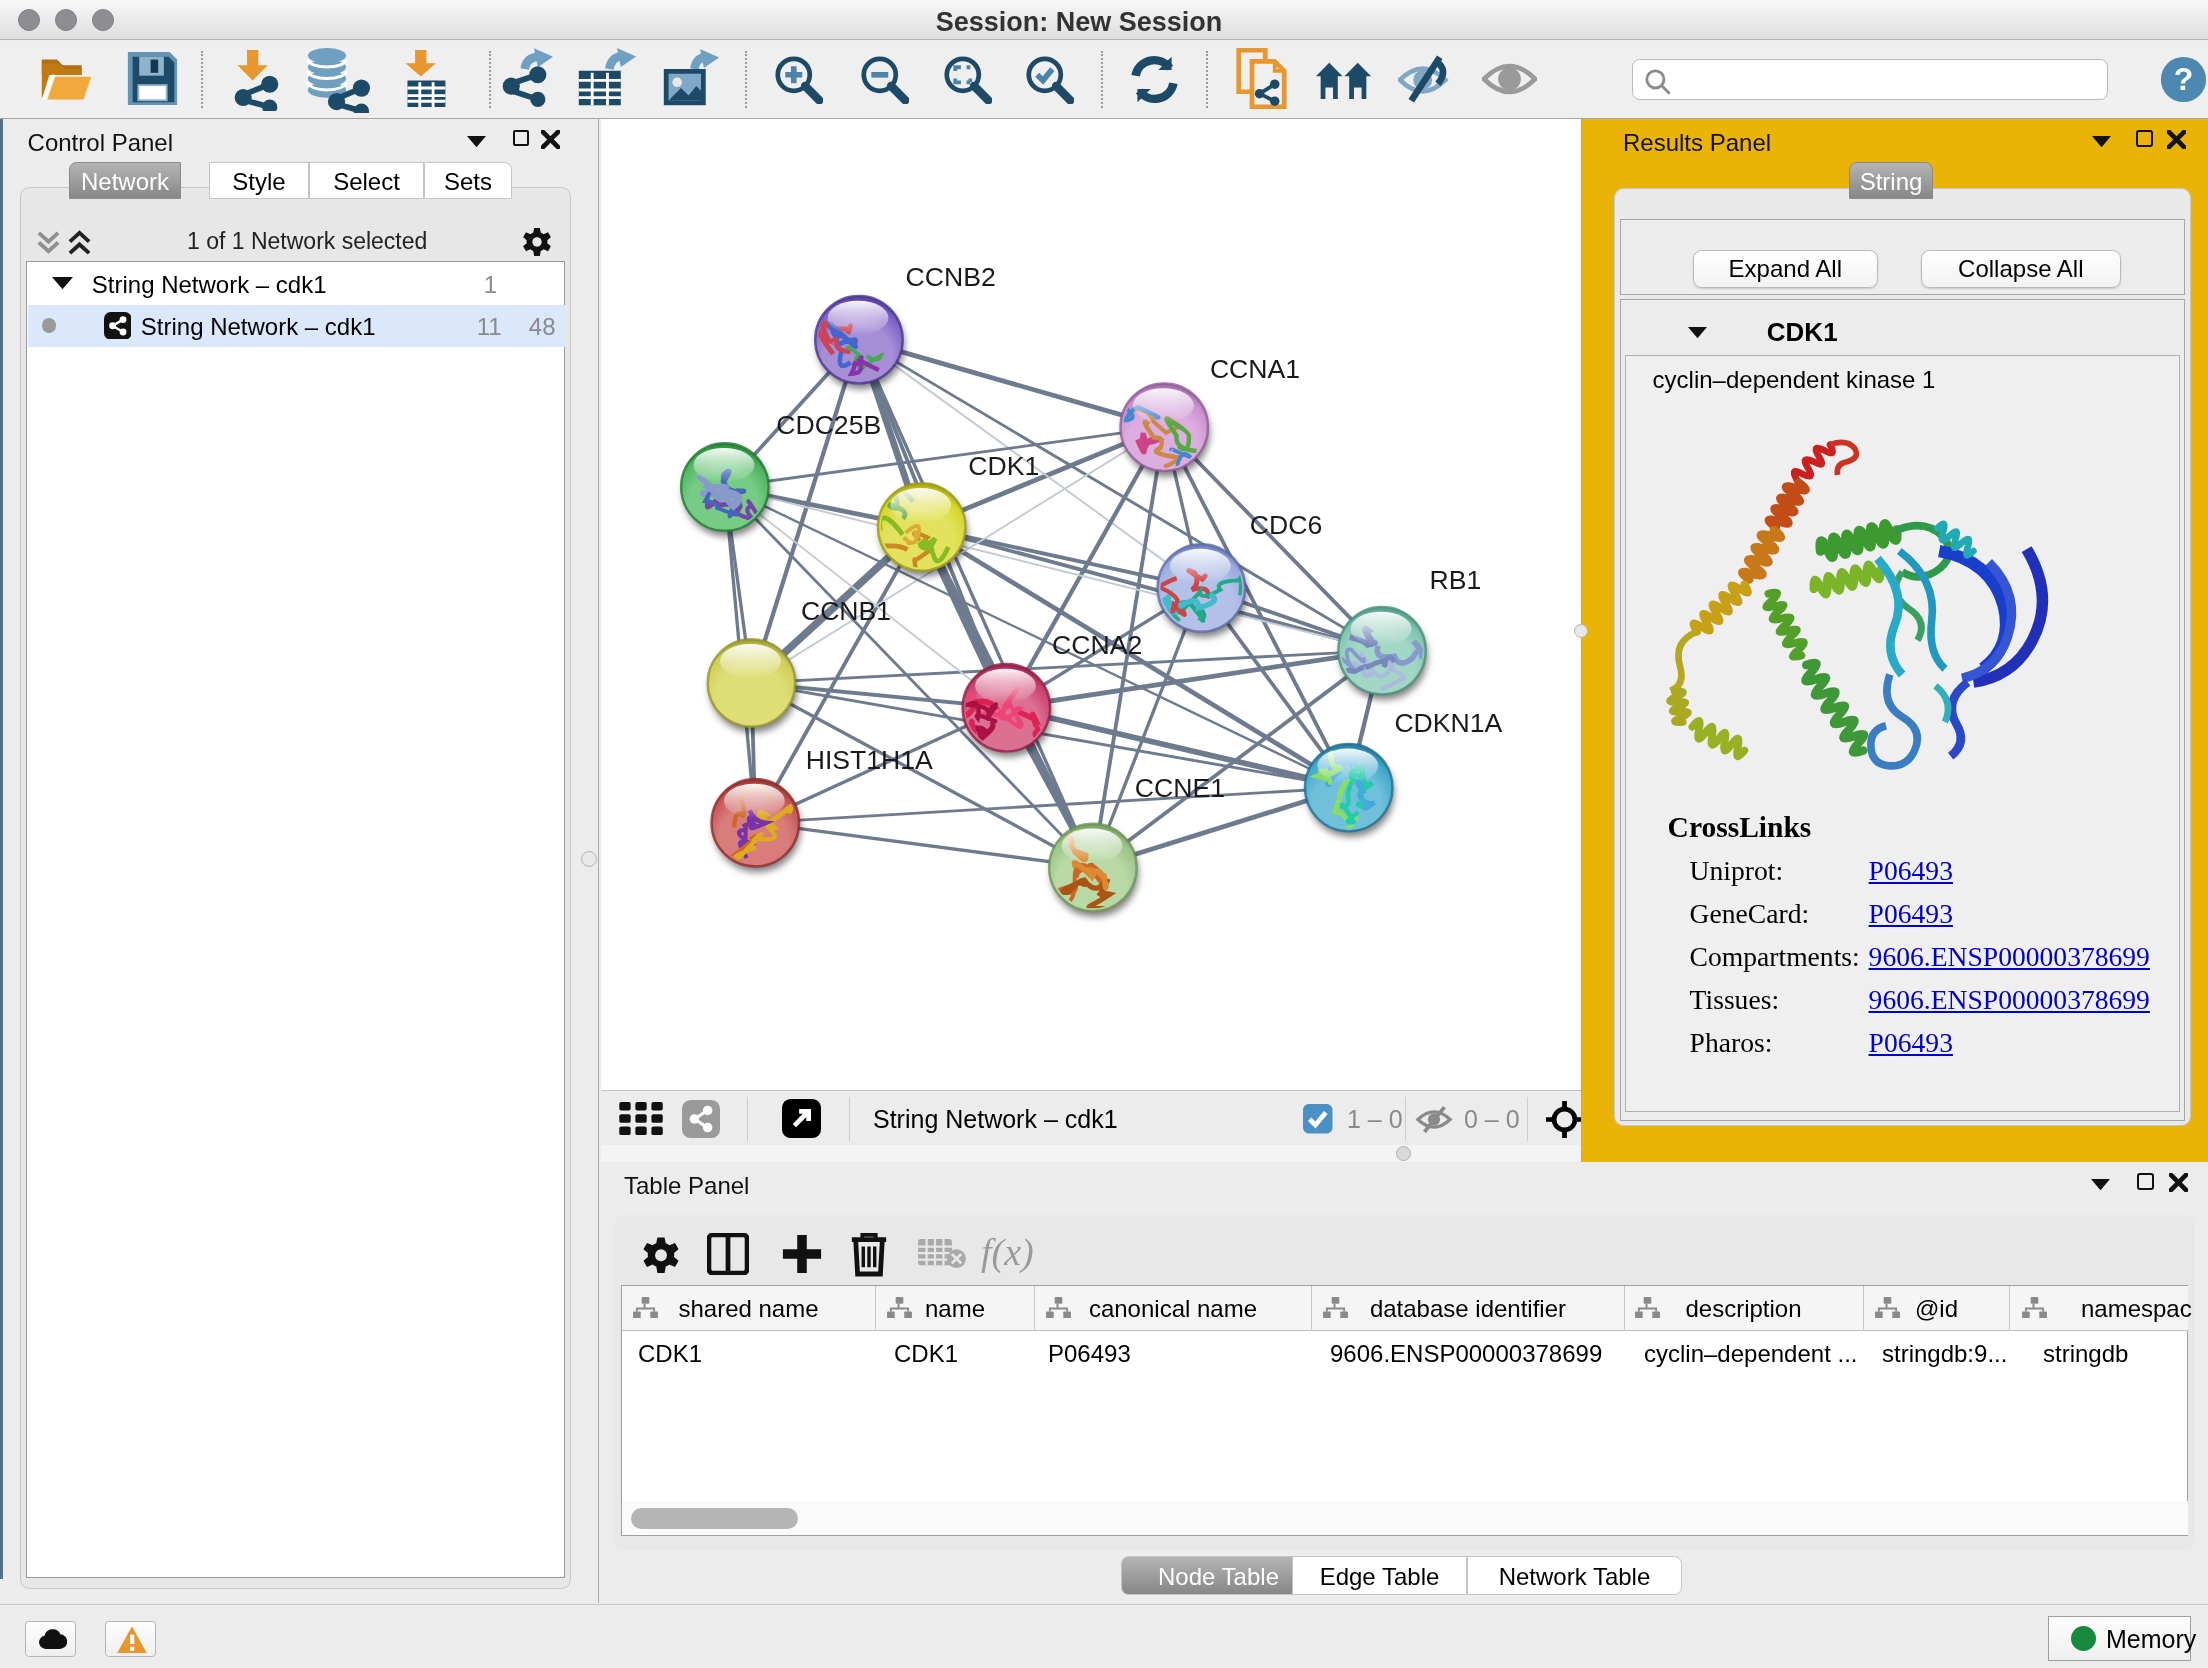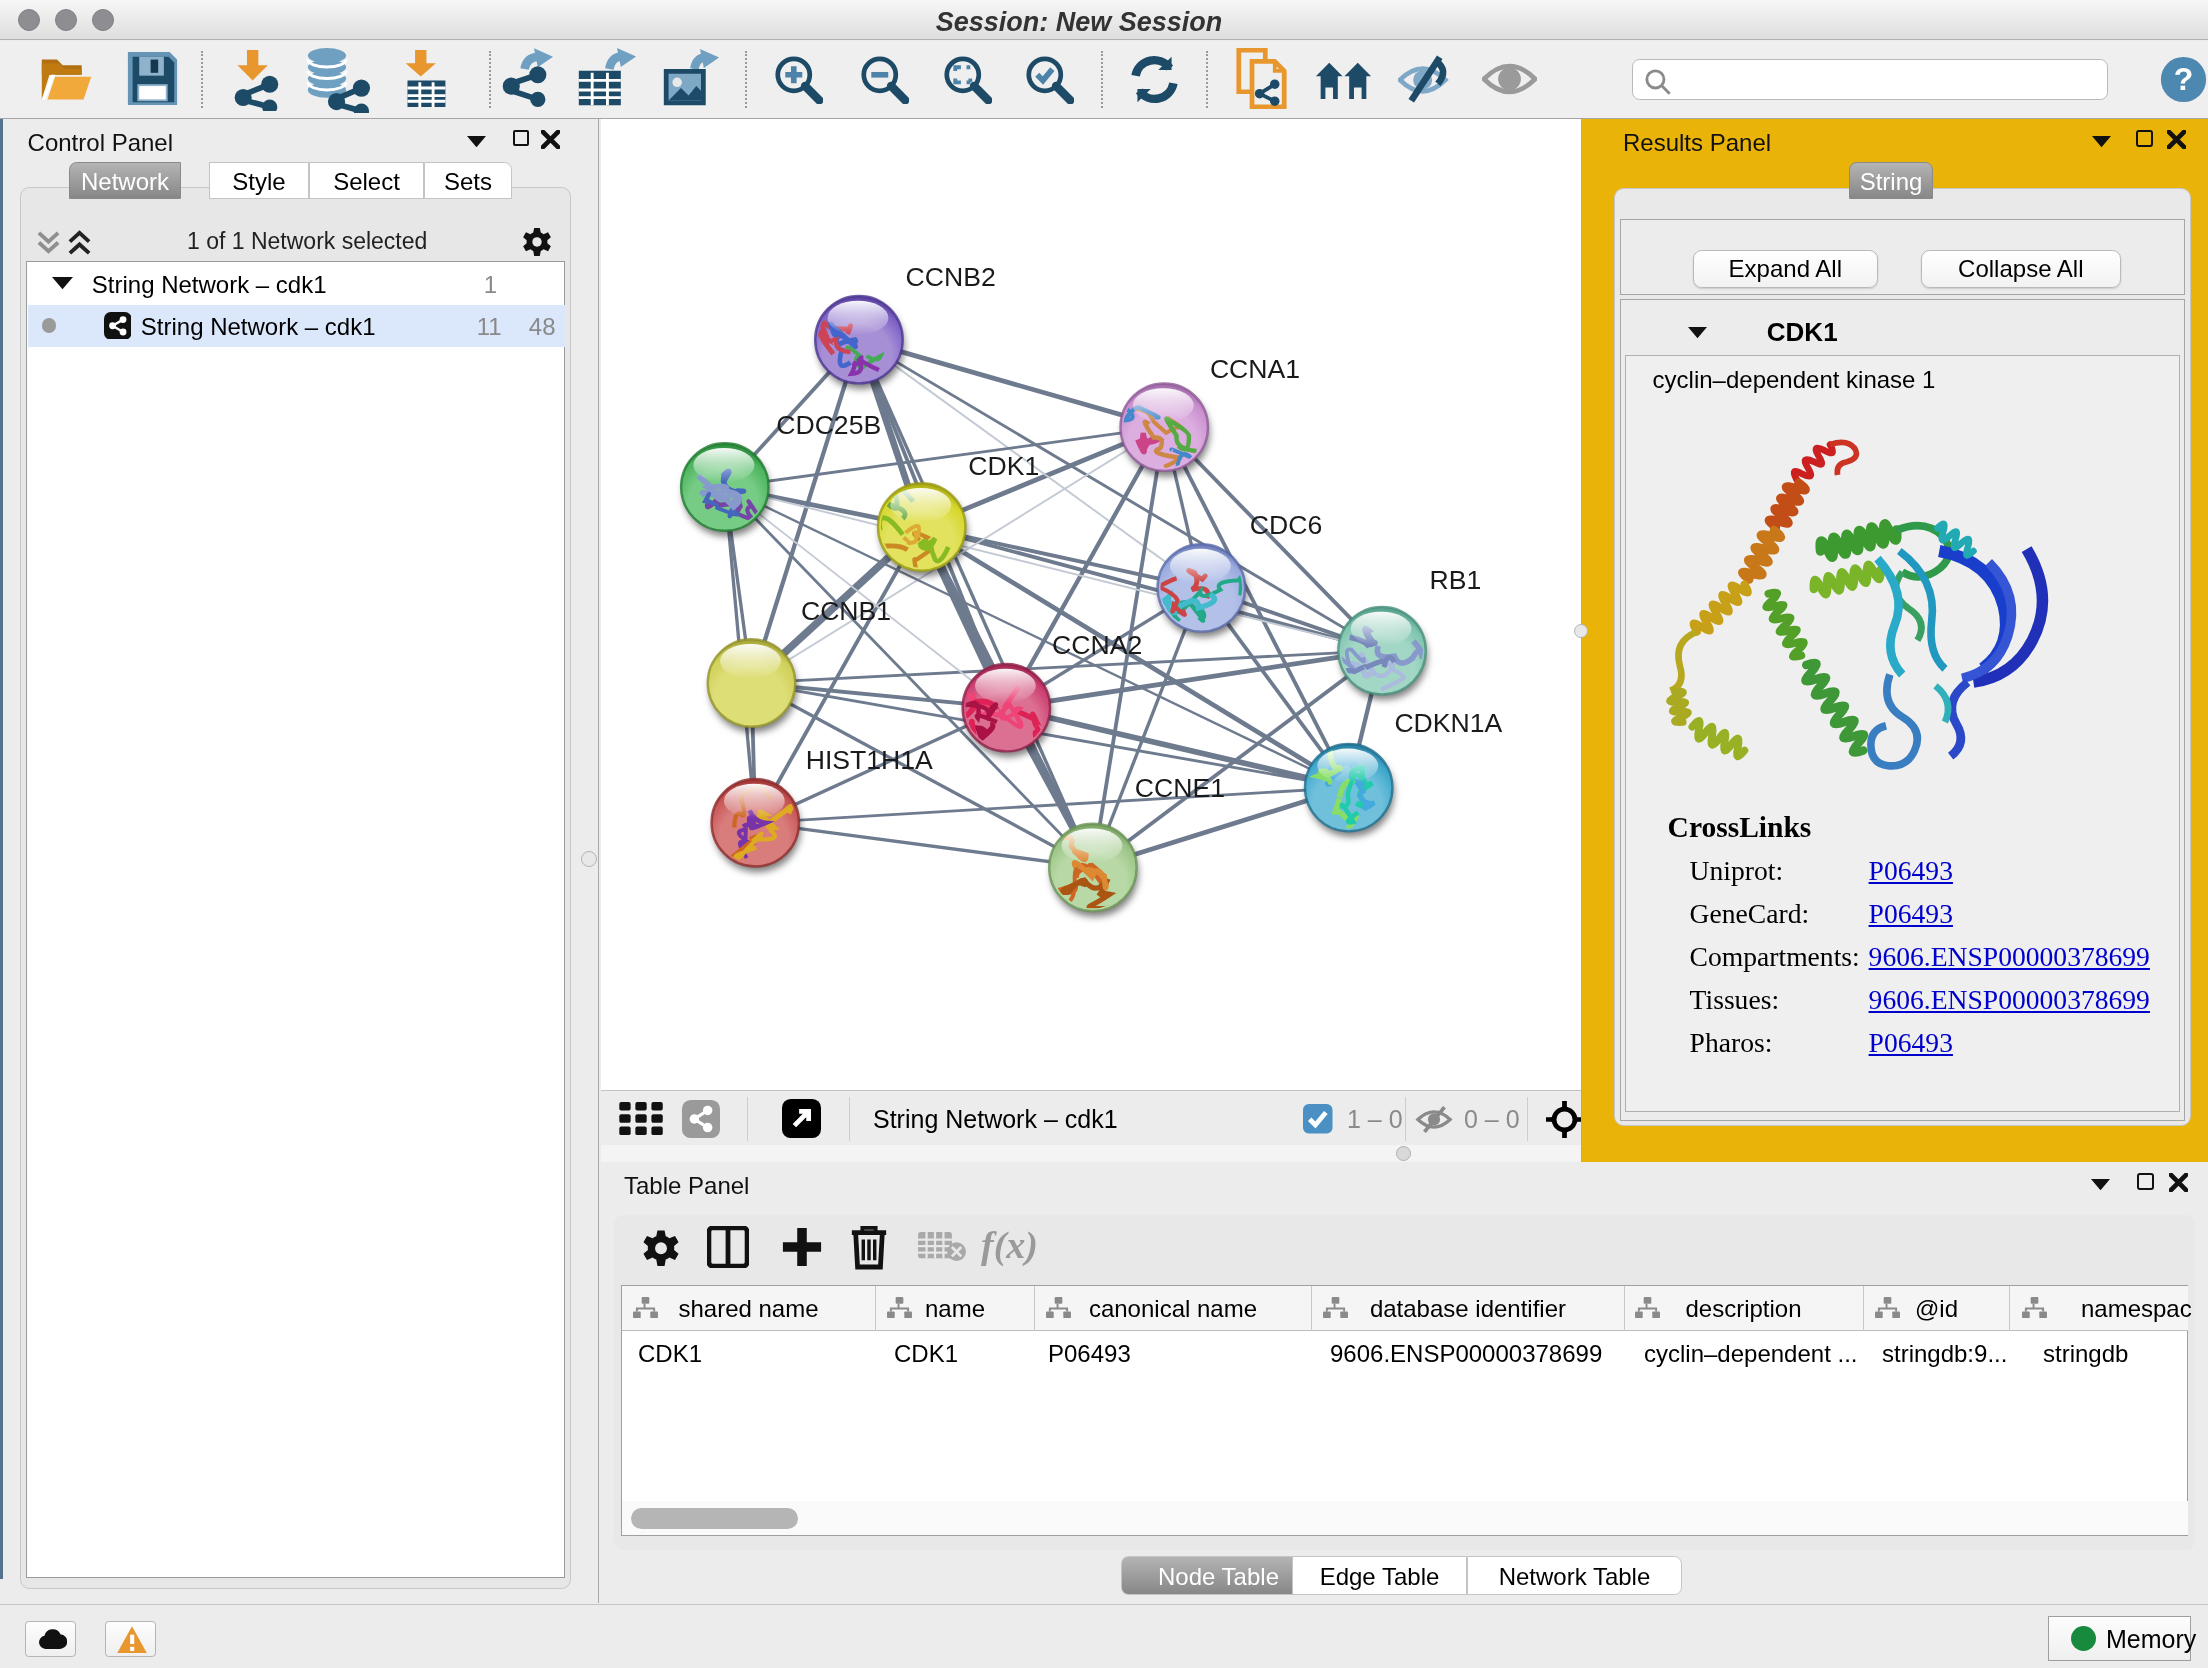--- a/index.html
+++ b/index.html
@@ -2,21 +2,21 @@
 <html style="font-size:15px"><head>
 <meta charset="utf-8">
 <style>
 * { margin:0; padding:0; box-sizing:border-box; }
 html,body { width:2208px; height:1668px; overflow:hidden; }
 body { font-family:"Liberation Sans", sans-serif; background:#ececec; position:relative; }
 .abs { position:absolute; }
 
 
 #titlebar { left:0; top:0; width:2208px; height:40px;
-  background:linear-gradient(#f7f7f7,#dedede); border-bottom:1px solid #b2b2b2;font-style:italic; }
+  background:linear-gradient(#f7f7f7,#dedede); border-bottom:1px solid #b2b2b2; }
 .tl { width:22px; height:22px; border-radius:50%; background:#8e8e92; border:1px solid #7f7f84; top:8.6px; }
 #title { width:100%; text-align:center; top:6.7px; transform:translateX(-25px); font-size:27px; font-weight:600; color:#333; }
 
 
 #toolbar { left:0; top:41px; width:2208px; height:78px; background:#efefef; border-bottom:1.9px solid #a5a5a5; }
 .tbsep { top:9.5px; width:0; height:57px; border-left:2.9px dotted #9a9a9a; }
 #searchbox { left:1632px; top:18px; width:476px; height:41px; background:#fff; border:1.9px solid #b9b9b9; border-radius:7.6px; }
 
 
 #cpanel { left:0; top:119px; width:599px; height:1484px; background:#ececec; border-right:1.9px solid #aaa; }
@@ -47,21 +47,21 @@
 #cdkbox { left:4.8px; top:110px; width:565px; height:822px; border:1px solid #a6a6a6; background:#ececec; }
 #cdkinner { left:3.8px; top:55px; width:555px; height:757px; background:#efefef; border:1px solid #b0b0b0; }
 
 
 .ser { font-family:"Liberation Serif", serif; }
 .link { color:#0000cc; text-decoration:underline; }
 
 
 #tpanel { left:601px; top:1162px; width:1607px; height:440px; background:#ececec; }
 #tbox { left:13.3px; top:53px; width:1581px; height:335px; background:#e8e8e8; border-radius:9.5px; }
-#ttool { left:6.7px; top:6px; width:1567px; height:57px;font-weight:bold; }
+#ttool { left:6.7px; top:13px; width:1567px; height:57px; }
 #tgrid { left:6.7px; top:70px; width:1567px; height:251px; background:#fff; border:1px solid #9f9f9f; }
 #thead { left:0; top:0; width:1566px; height:45px; background:#f5f5f5; border-bottom:1px solid #bcbcbc; font-size:24px; }
 .hcell { top:0; height:45px; border-right:1px solid #c8c8c8; }
 .htext { width:100%; text-align:center; top:8.6px; }
 .hico { left:11.4px; top:11.4px; width:25px; height:23px; }
 .tdata { font-size:24px; top:54px; }
 #tscroll { left:0; top:215px; width:1566px; height:34px; background:#fafafa; }
 #tthumb { left:8.6px; top:6.7px; width:167px; height:21px; background:#b5b5b5; border-radius:10.5px; }
 .btab { top:394px; height:39px; font-size:24px; text-align:center; line-height:39px; background:#fff; border:1px solid #c4c4c4; }
 

